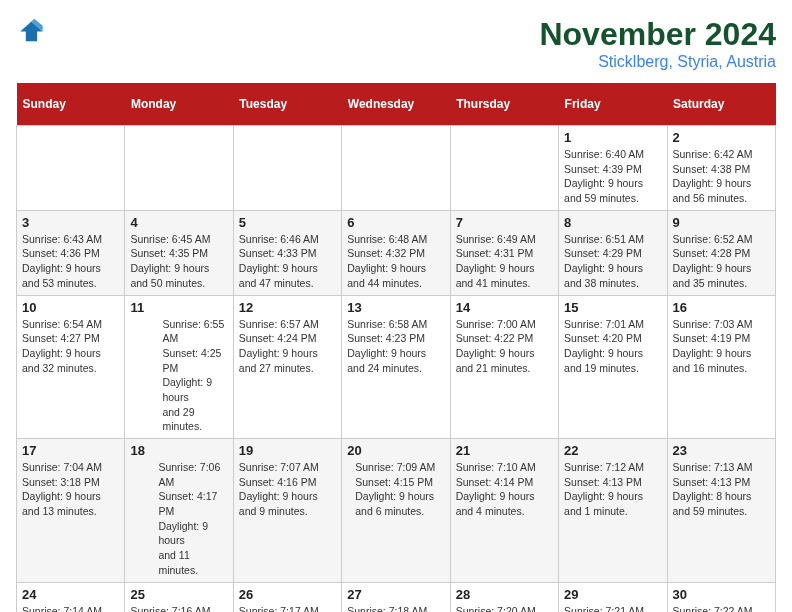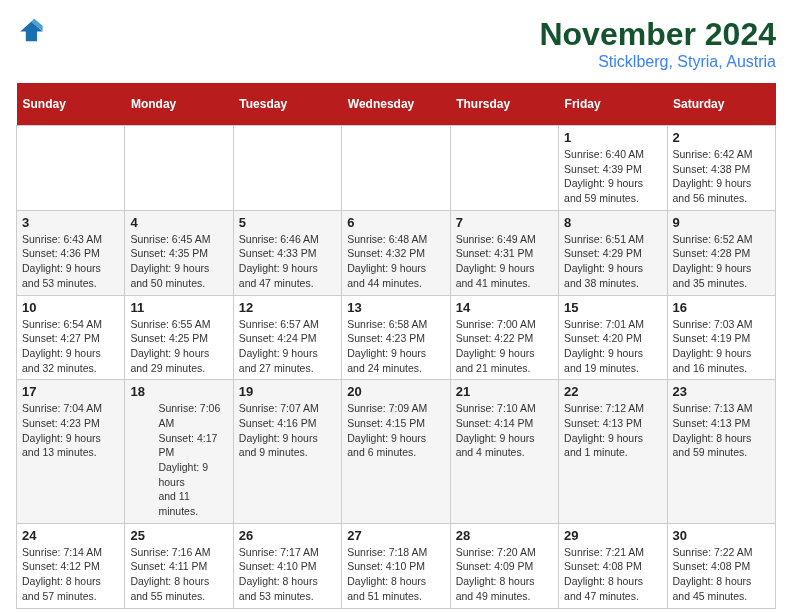--- a/index.html
+++ b/index.html
@@ -188,21 +188,21 @@
       <tr>
         <td>
           <div class="day-num">10</div>
           <div class="day-info" style="white-space: pre-line;">Sunrise: 6:54 AM
 Sunset: 4:27 PM
 Daylight: 9 hours
 and 32 minutes.</div>
         </td>
         <td>
           <div class="day-num">11</div>
-          <div class="day-info" style="white-space: pre-line;">Sunrise: 6:55 AM
+          <div class="day-info" style="white-space: pre-line; margin-left: 32px;">Sunrise: 6:55 AM
 Sunset: 4:25 PM
 Daylight: 9 hours
 and 29 minutes.</div>
         </td>
         <td>
           <div class="day-num">12</div>
           <div class="day-info" style="white-space: pre-line;">Sunrise: 6:57 AM
 Sunset: 4:24 PM
 Daylight: 9 hours
 and 27 minutes.</div>
@@ -233,41 +233,41 @@
           <div class="day-info" style="white-space: pre-line;">Sunrise: 7:03 AM
 Sunset: 4:19 PM
 Daylight: 9 hours
 and 16 minutes.</div>
         </td>
       </tr>
       <tr>
         <td>
           <div class="day-num">17</div>
           <div class="day-info" style="white-space: pre-line;">Sunrise: 7:04 AM
-Sunset: 4:23 PM
+Sunset: 3:18 PM
 Daylight: 9 hours
 and 13 minutes.</div>
         </td>
         <td>
           <div class="day-num">18</div>
           <div class="day-info" style="white-space: pre-line; margin-left: 28px;">Sunrise: 7:06 AM
 Sunset: 4:17 PM
 Daylight: 9 hours
 and 11 minutes.</div>
         </td>
         <td>
           <div class="day-num">19</div>
           <div class="day-info" style="white-space: pre-line;">Sunrise: 7:07 AM
 Sunset: 4:16 PM
 Daylight: 9 hours
 and 9 minutes.</div>
         </td>
         <td>
           <div class="day-num">20</div>
-          <div class="day-info" style="white-space: pre-line;">Sunrise: 7:09 AM
+          <div class="day-info" style="white-space: pre-line; margin-left: 8px;">Sunrise: 7:09 AM
 Sunset: 4:15 PM
 Daylight: 9 hours
 and 6 minutes.</div>
         </td>
         <td>
           <div class="day-num">21</div>
           <div class="day-info" style="white-space: pre-line;">Sunrise: 7:10 AM
 Sunset: 4:14 PM
 Daylight: 9 hours
 and 4 minutes.</div>

